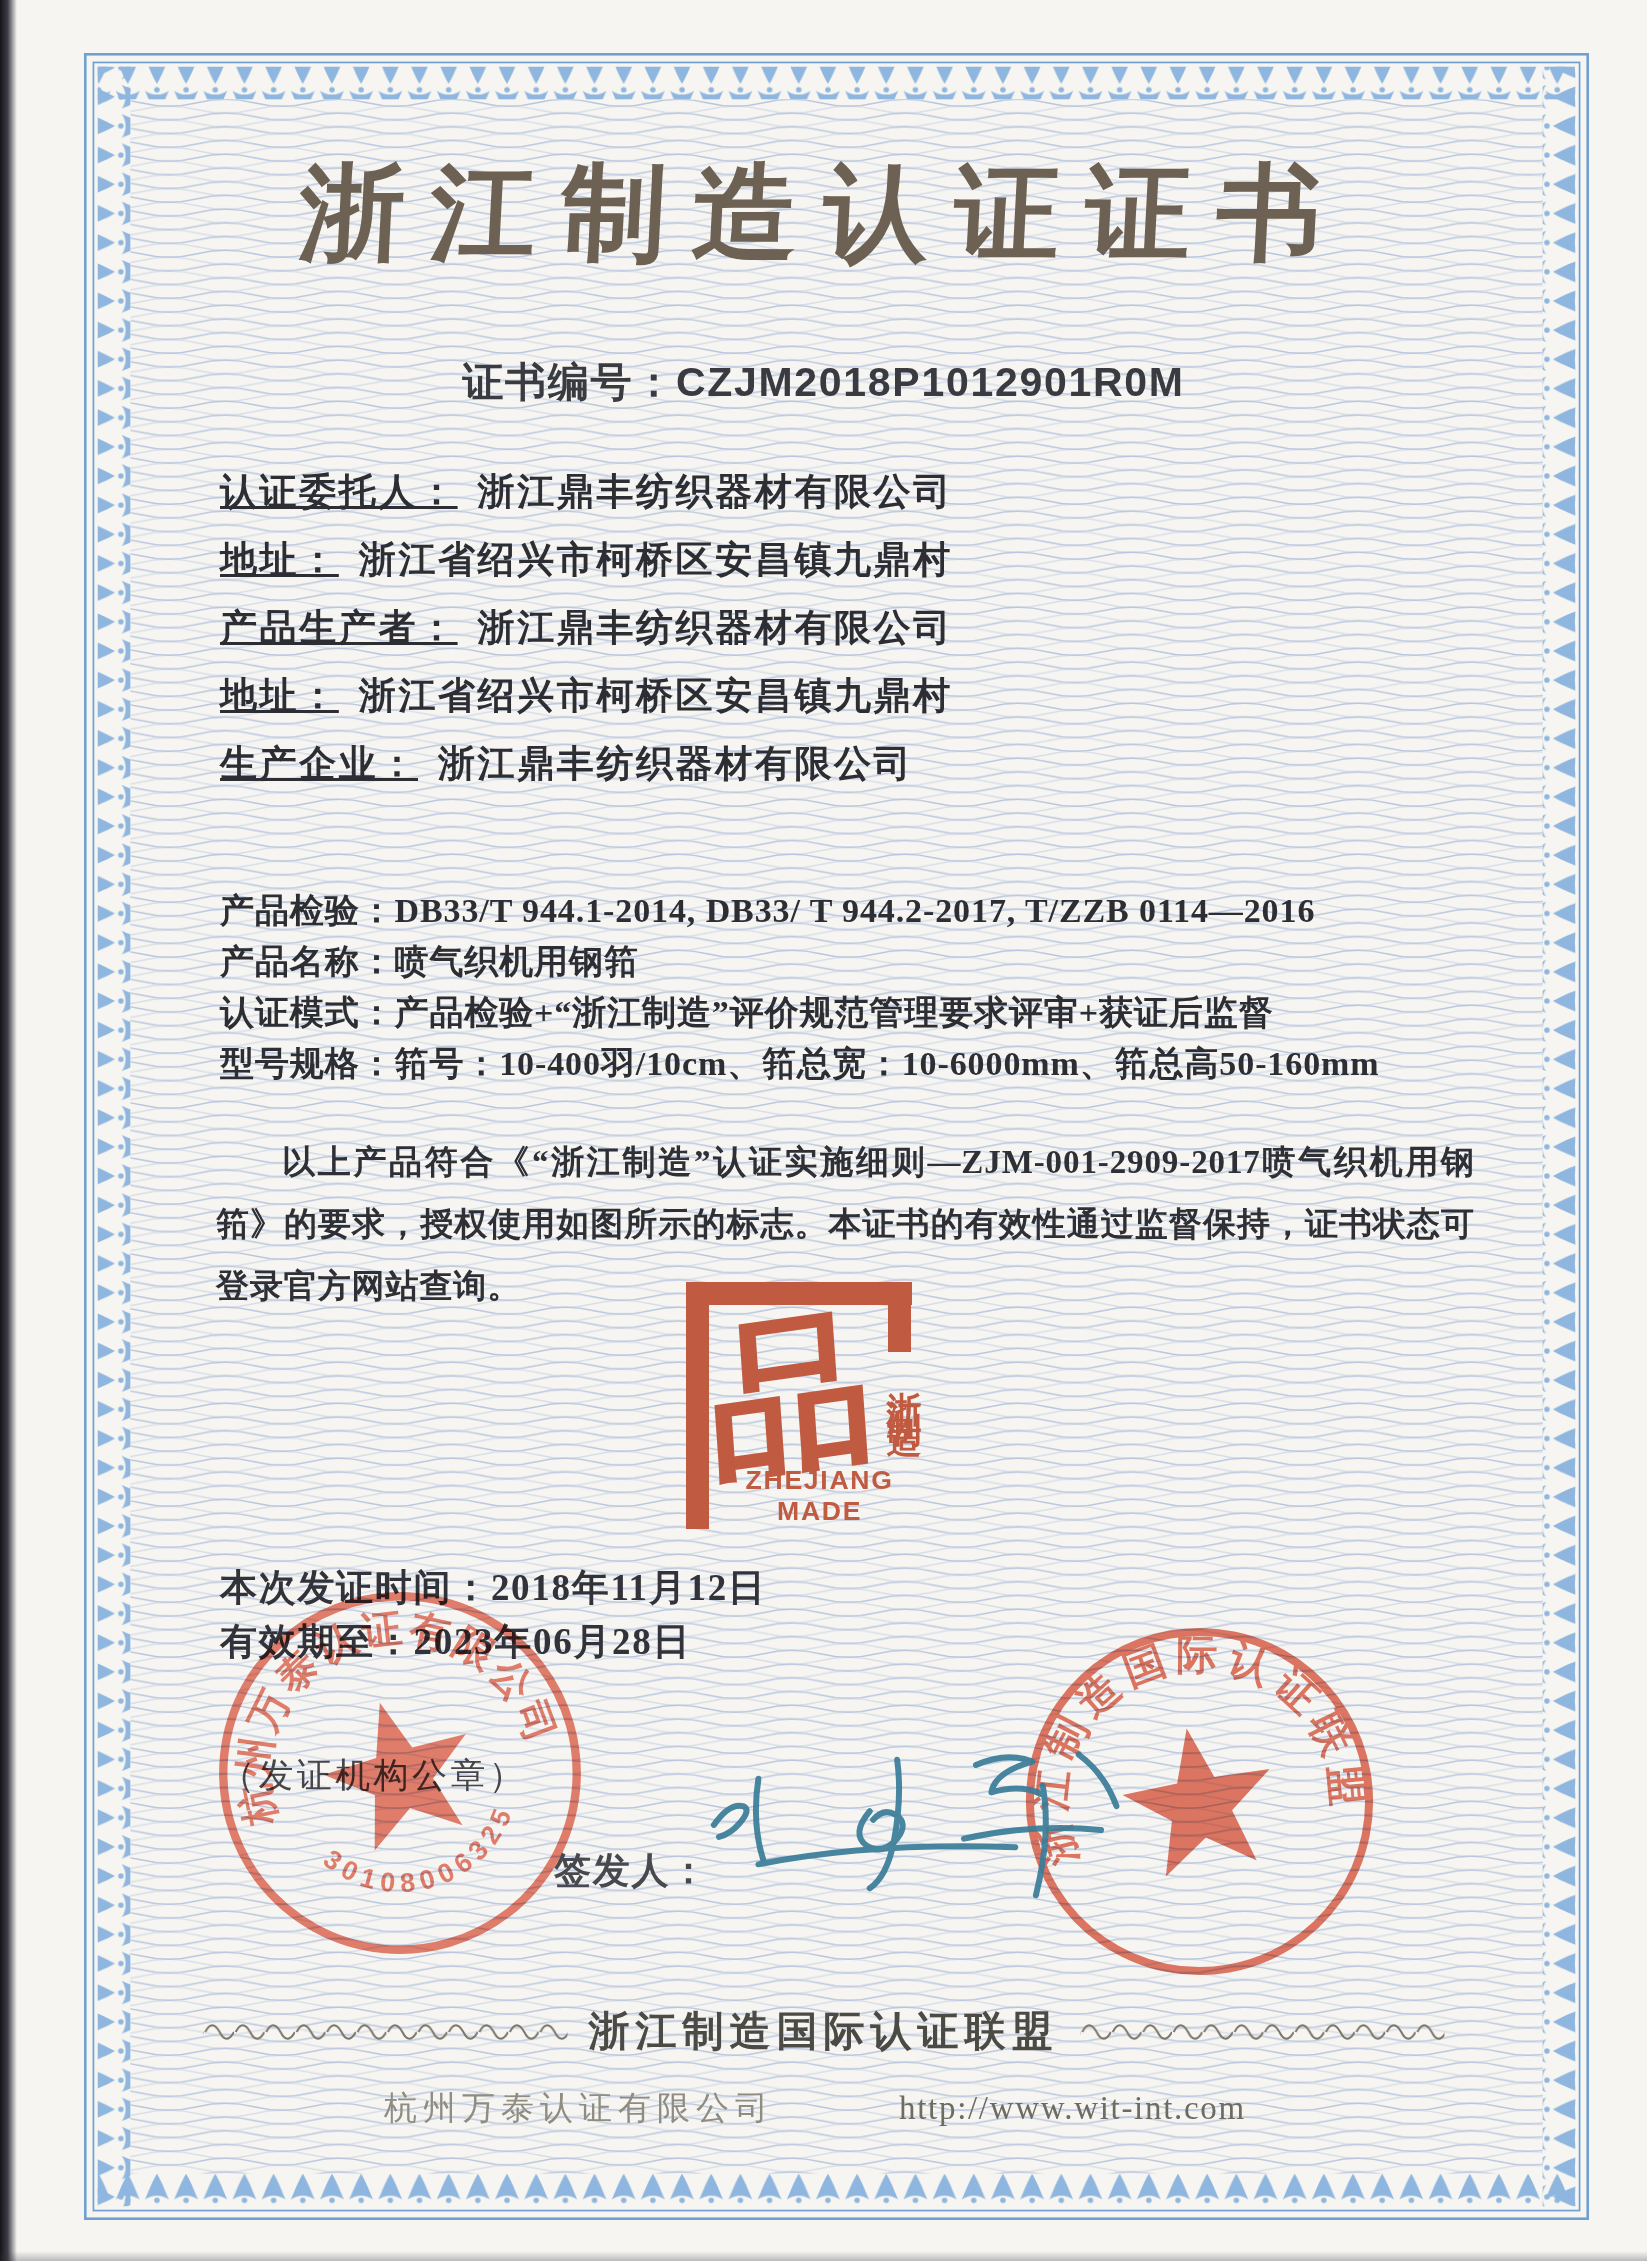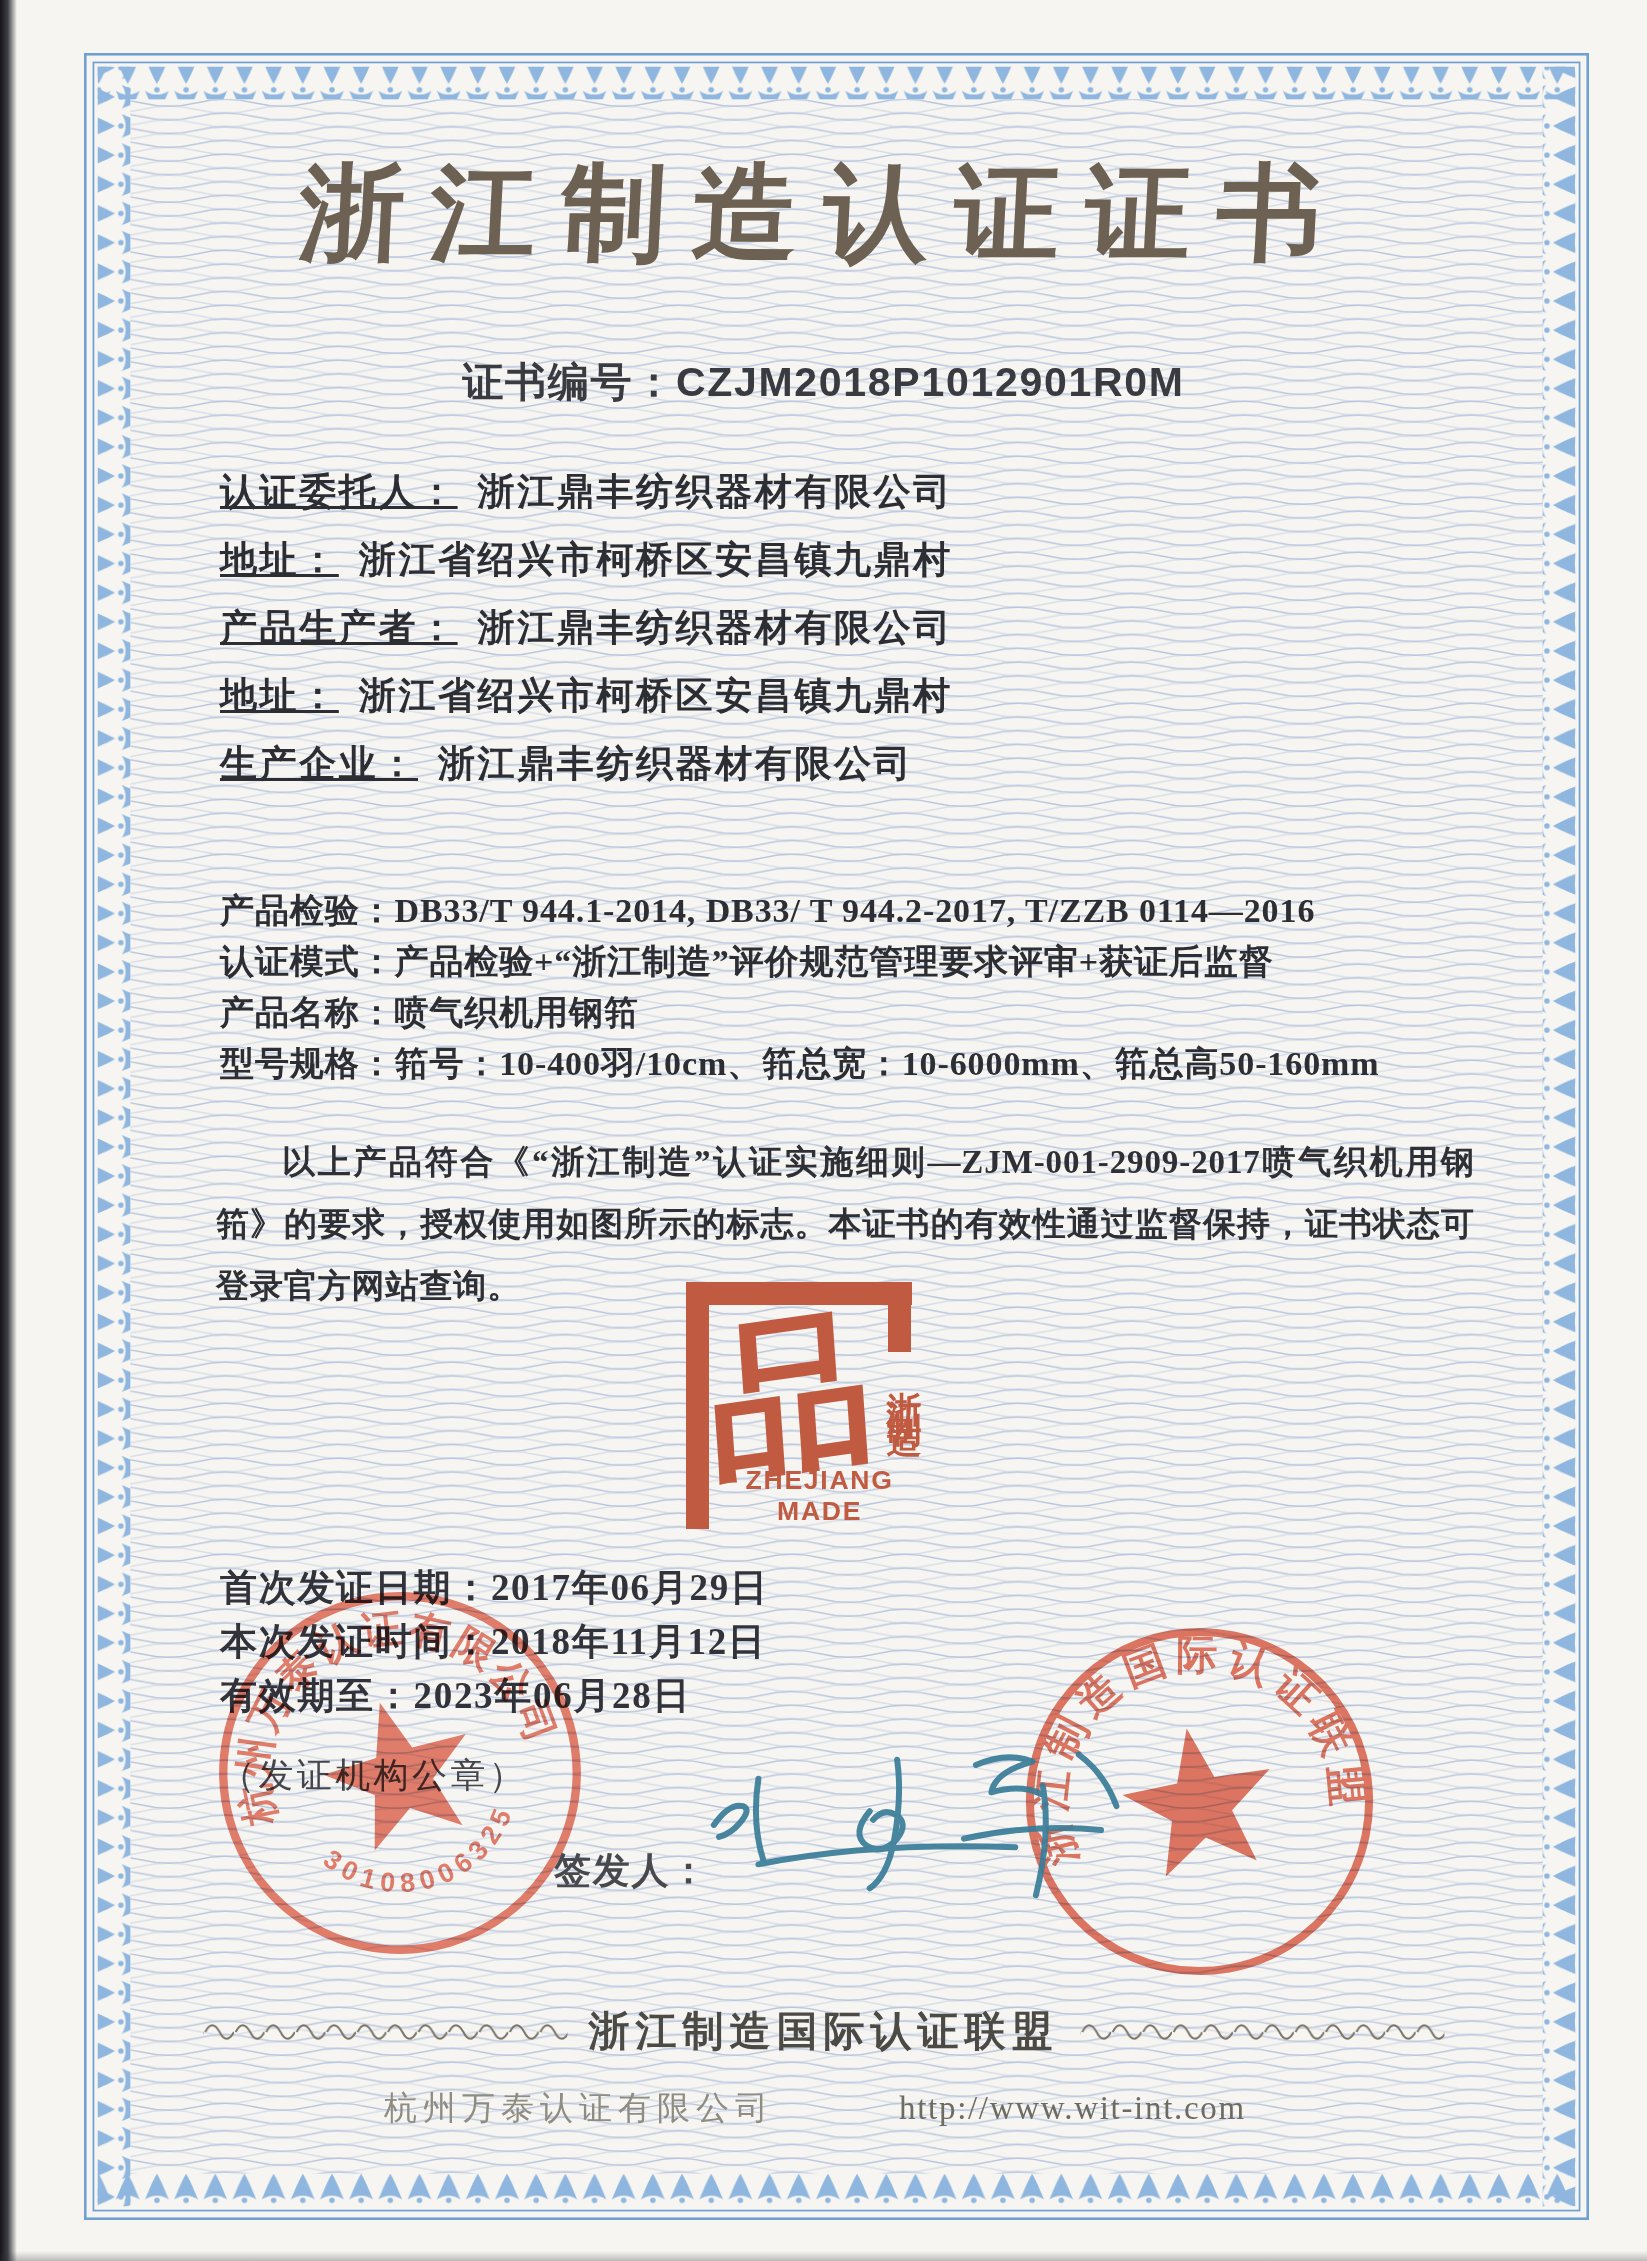--- a/index.html
+++ b/index.html
@@ -136,43 +136,42 @@
     <div class="info-line">
       <span class="lbl">生产企业：</span><span>浙江鼎丰纺织器材有限公司</span>
     </div>
   </div>
 
   <div class="detail-block">
     <div class="detail-line">
       <span class="lbl cn-sans">产品检验：</span><span>DB33/T 944.1-2014, DB33/ T 944.2-2017, T/ZZB 0114—2016</span>
     </div>
     <div class="detail-line">
+      <span class="lbl cn-sans">产品名称：</span><span>喷气织机用钢筘</span>
+    </div>
+    <div class="detail-line">
       <span class="lbl cn-sans">认证模式：</span><span>产品检验+“浙江制造”评价规范管理要求评审+获证后监督</span>
-    </div>
-    <div class="detail-line">
-      <span class="lbl cn-sans">产品名称：</span><span>喷气织机用钢筘</span>
     </div>
     <div class="detail-line">
       <span class="lbl cn-sans">型号规格：</span><span>筘号：10-400羽/10cm、筘总宽：10-6000mm、筘总高50-160mm</span>
     </div>
   </div>
 
   <p class="paragraph">以上产品符合《“浙江制造”认证实施细则—ZJM-001-2909-2017喷气织机用钢筘》的要求，授权使用如图所示的标志。本证书的有效性通过监督保持，证书状态可登录官方网站查询。</p>
 
   <div class="logo">
     <div class="bar bar-left"></div>
     <div class="bar bar-top"></div>
     <div class="bar bar-right"></div>
     <div class="logo-glyph">品</div>
     <div class="logo-vert cn-sans">浙江制造</div>
     <div class="logo-caption cn-sans">ZHEJIANG MADE</div>
   </div>
 
   <div class="dates-block">
-    <div class="date-line">首次发证日期：2017年06月29日</div>
     <div class="date-line">本次发证时间：2018年11月12日</div>
     <div class="date-line">有效期至：2023年06月28日</div>
   </div>
   <div class="seal-note">（发证机构公章）</div>
 
   <div class="issuer-label">签发人：</div>
 
   <svg class="stamp stamp-left" viewBox="0 0 400 400">
     <circle cx="200" cy="200" r="190" fill="none" stroke="#e0543e" stroke-width="9"></circle>
     <path id="lsTop" d="M60 225 A142 142 0 1 1 340 225" fill="none"></path>

